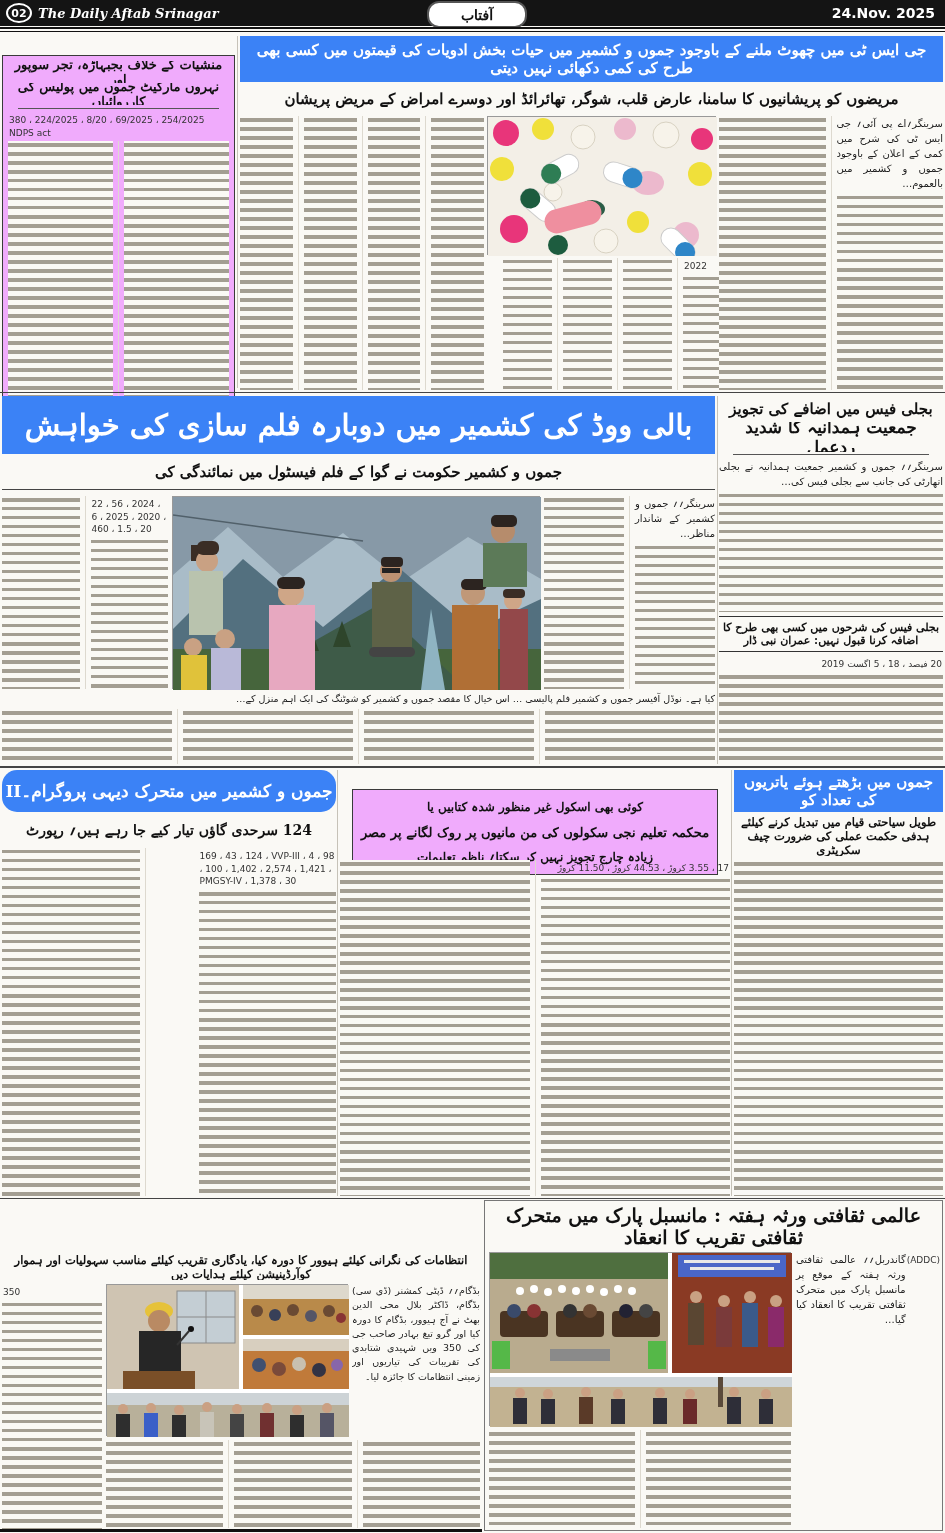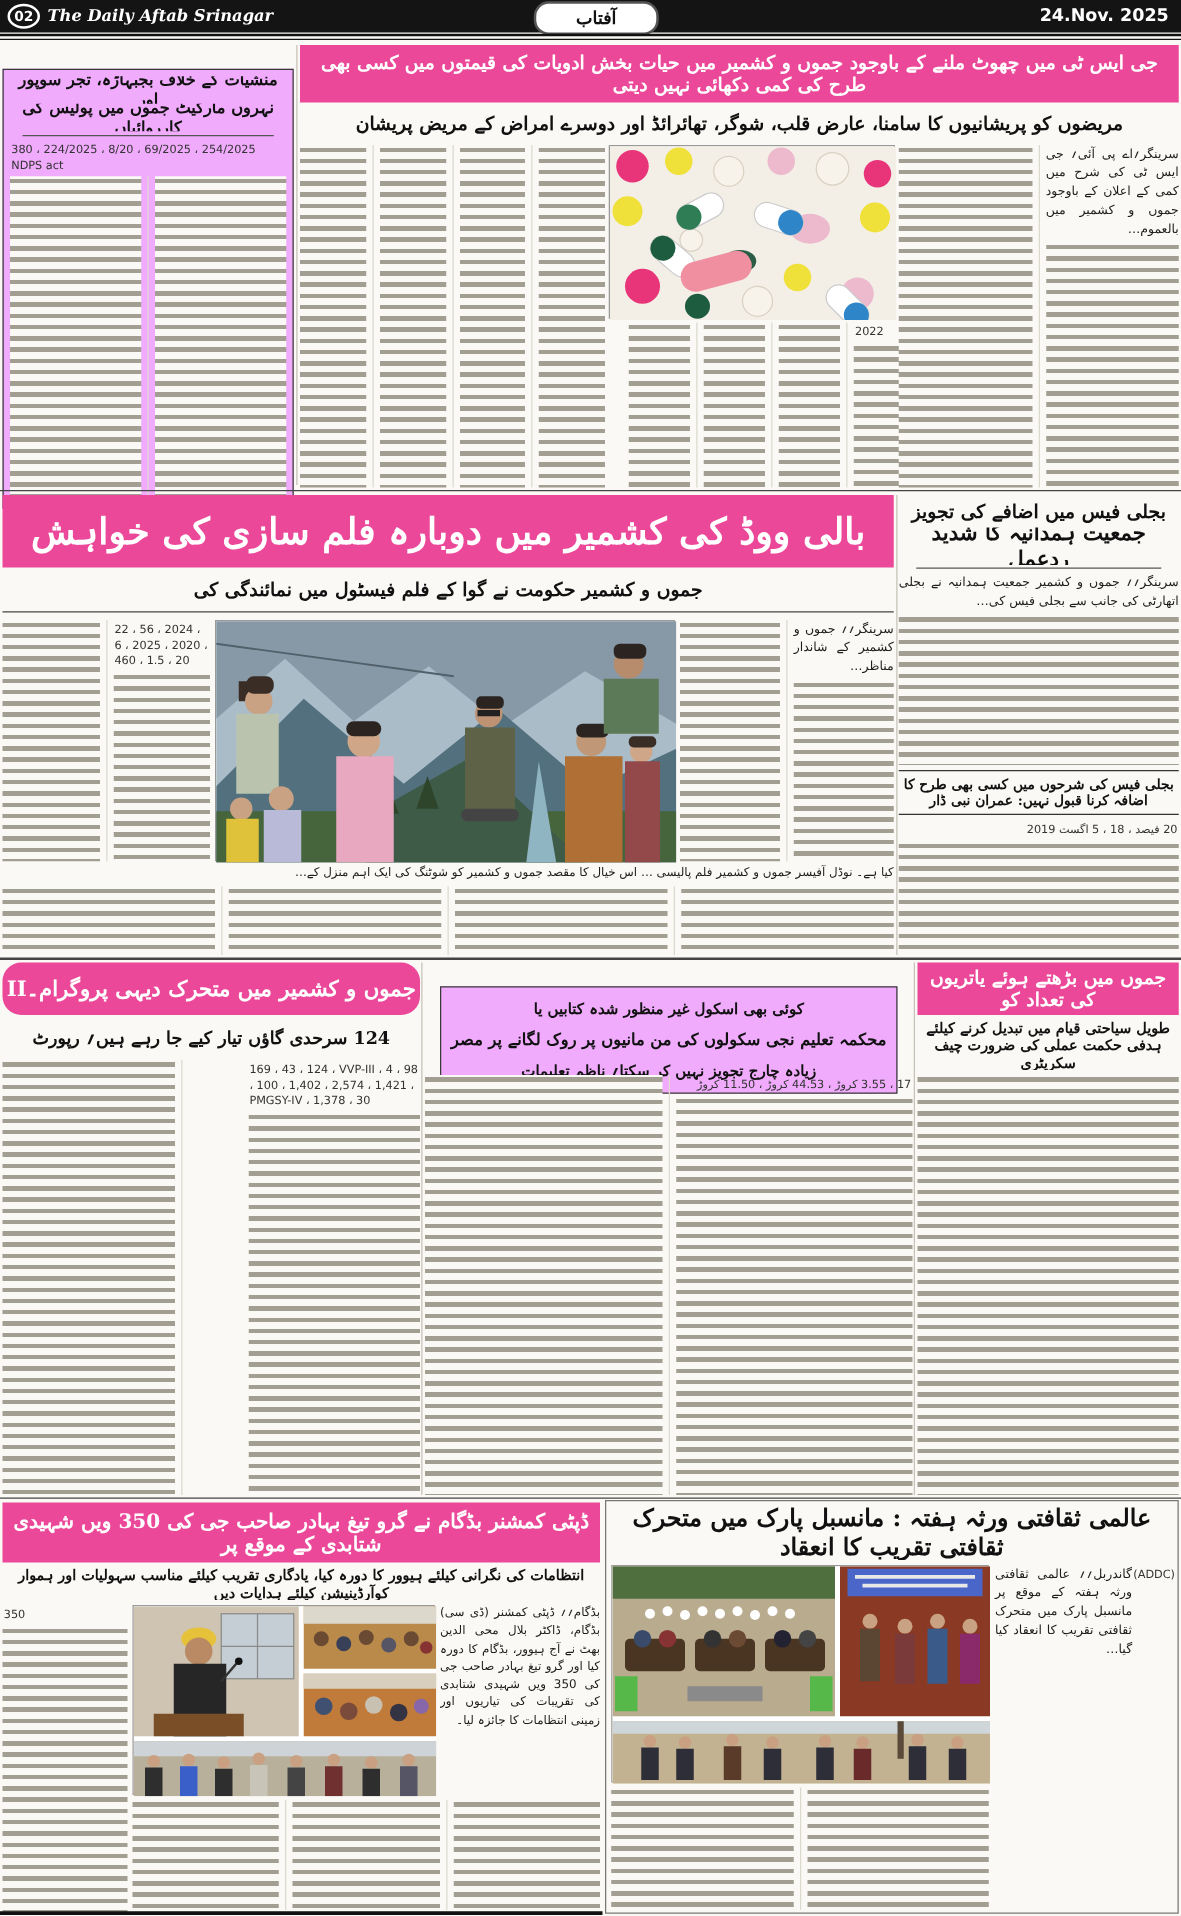--- a/index.html
+++ b/index.html
@@ -1,20 +1,20 @@
 <!DOCTYPE html>
 <html><head>
 <meta charset="utf-8">
 <style>
   html,body{margin:0;padding:0;background:#888;}
   .page{position:relative;width:945px;height:1533px;background:#faf9f5;margin:0 auto;
         font-family:"DejaVu Sans",sans-serif;overflow:hidden;}
   .abs{position:absolute;box-sizing:border-box;}
   .urdu{direction:rtl;unicode-bidi:plaintext;}
-  .banner{background:#ec4899;color:#fff;display:flex;align-items:center;justify-content:center;
+  .banner{background:#3b82f6;color:#fff;display:flex;align-items:center;justify-content:center;
           text-align:center;font-weight:bold;font-family:"DejaVu Serif",serif;overflow:hidden;}
   .deck{display:flex;align-items:center;justify-content:center;text-align:center;font-weight:bold;
         color:#111;font-family:"DejaVu Serif",serif;overflow:hidden;}
   .hline{background:#444;}
   .vline{background:#c6c2b8;width:1px;}
   .box{border:1.5px solid #3a3a3a;background:#f0abfc;margin-top:19px;}
   .cols{display:flex;flex-direction:row-reverse;}
   .col{flex:1;display:flex;flex-direction:column;min-width:0;}
   .col:not(:first-child){border-right:1px solid #ddd9cf;margin-right:5px;padding-right:5px;}
   .faux{flex:1;background:repeating-linear-gradient(to bottom,#faf9f5 0 2px,#a39e92 2px 5.5px,#faf9f5 5.5px 9px);}
@@ -271,21 +271,20 @@
   </div>
 
   <div class="abs banner urdu" style="left:734px;top:770px;width:209px;height:42px;font-size:15px;">جموں میں بڑھتے ہوئے یاتریوں کی تعداد کو</div>
   <div class="abs deck urdu" style="left:734px;top:816px;width:209px;height:40px;font-size:11.5px;white-space:normal;">طویل سیاحتی قیام میں تبدیل کرنے کیلئے ہدفی حکمت عملی کی ضرورت چیف سکریٹری</div>
   <div class="abs" style="left:734px;top:860px;width:209px;height:336px;display:flex;flex-direction:column;">
     <div class="faux" style="flex:1;"></div>
   </div>
 
   <div class="abs hline" style="left:0;top:1198px;width:945px;height:1px;"></div>
 
-  <div class="abs banner urdu" style="left:2px;top:1202px;width:478px;height:48px;font-size:16px;">ڈپٹی کمشنر بڈگام نے گرو تیغ بہادر صاحب جی کی 350 ویں شہیدی شتابدی کے موقع پر</div>
   <div class="abs deck urdu" style="left:2px;top:1254px;width:478px;height:26px;font-size:11.5px;">انتظامات کی نگرانی کیلئے ہیوور کا دورہ کیا، یادگاری تقریب کیلئے مناسب سہولیات اور ہموار کوآرڈینیشن کیلئے ہدایات دیں</div>
 
   <div class="abs" style="left:2px;top:1284px;width:100px;height:246px;display:flex;flex-direction:column;">
     <div class="figrow urdu">350</div>
     <div class="faux" style="flex:1;"></div>
   </div>
 
   <div class="abs" style="left:106px;top:1284px;width:242px;height:152px;border:1px solid #999;">
     <svg viewBox="0 0 242 152" width="242" height="152" preserveAspectRatio="none">
       <rect width="242" height="152" fill="#fff"></rect>

